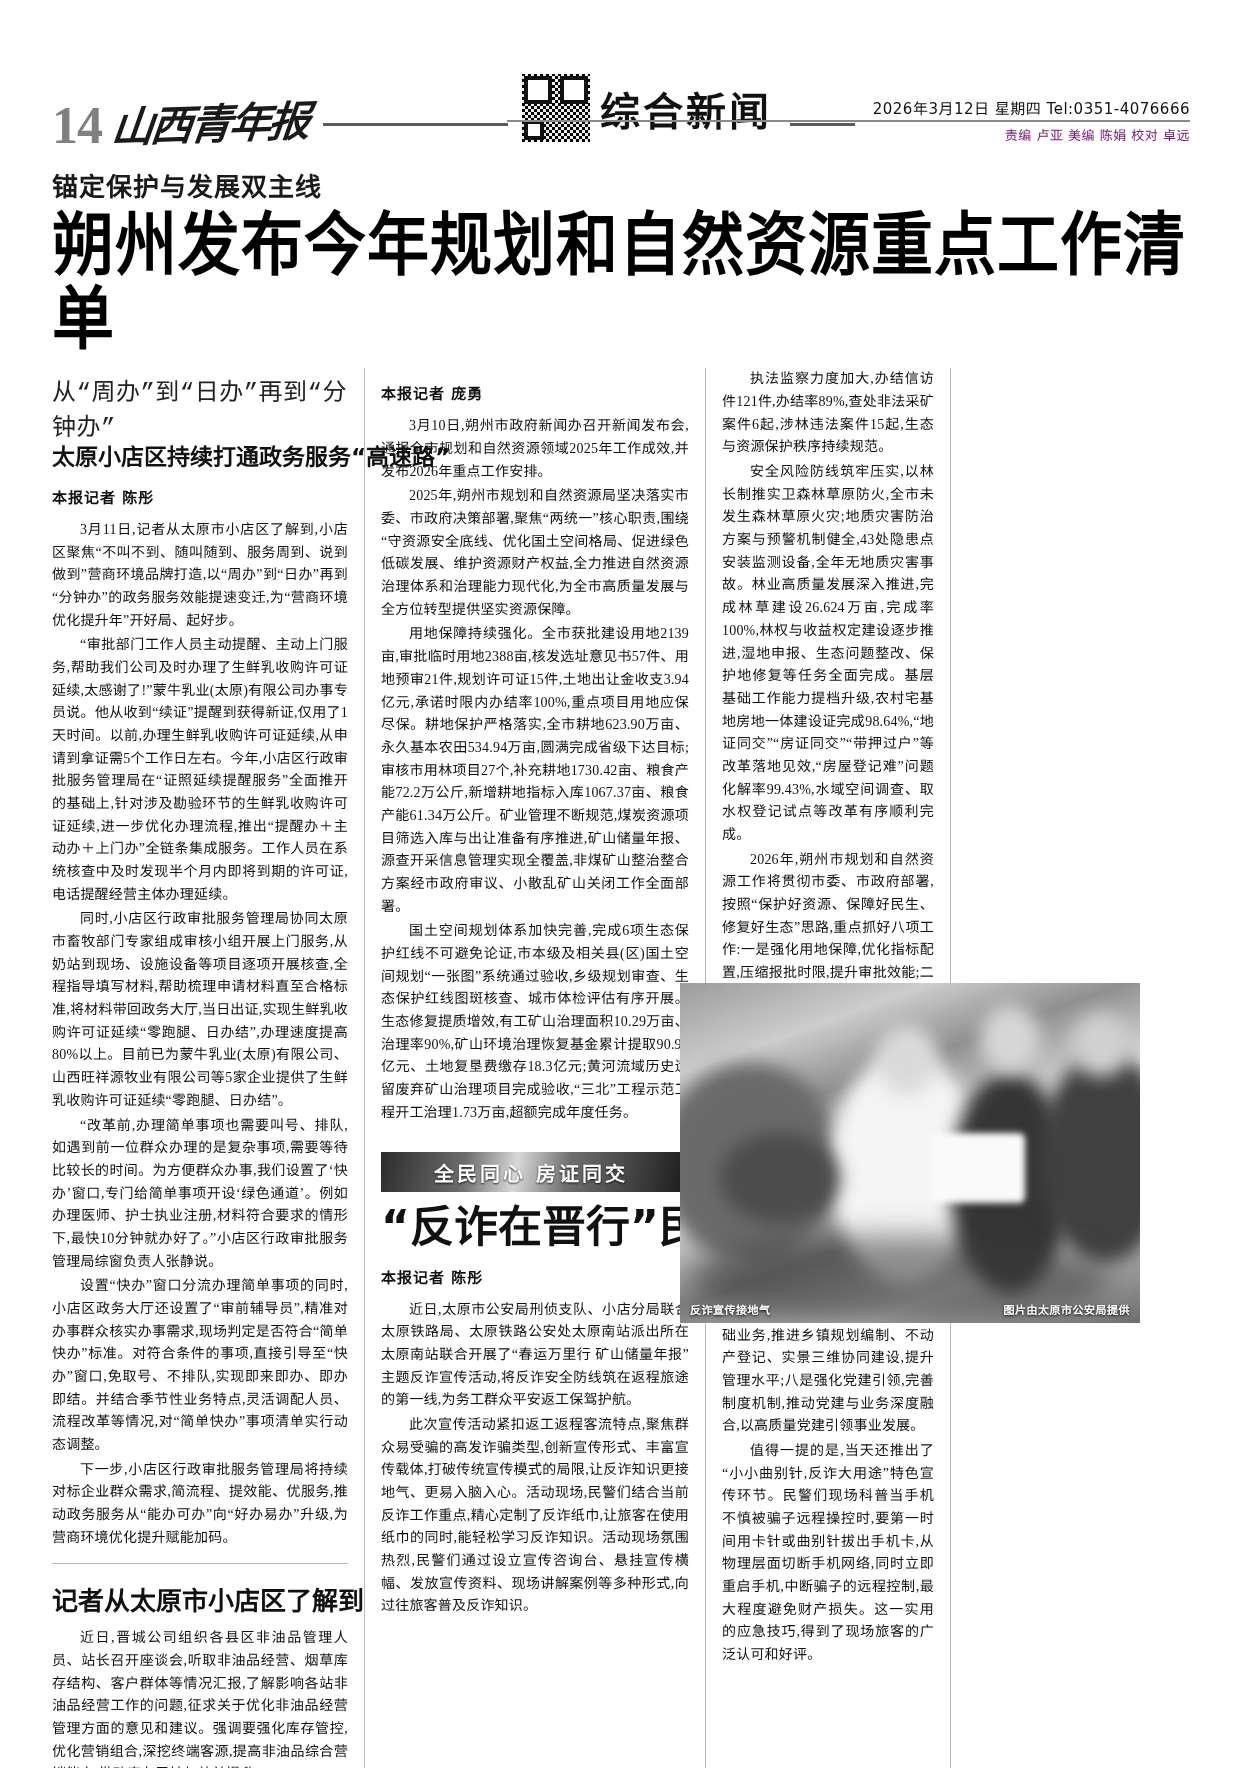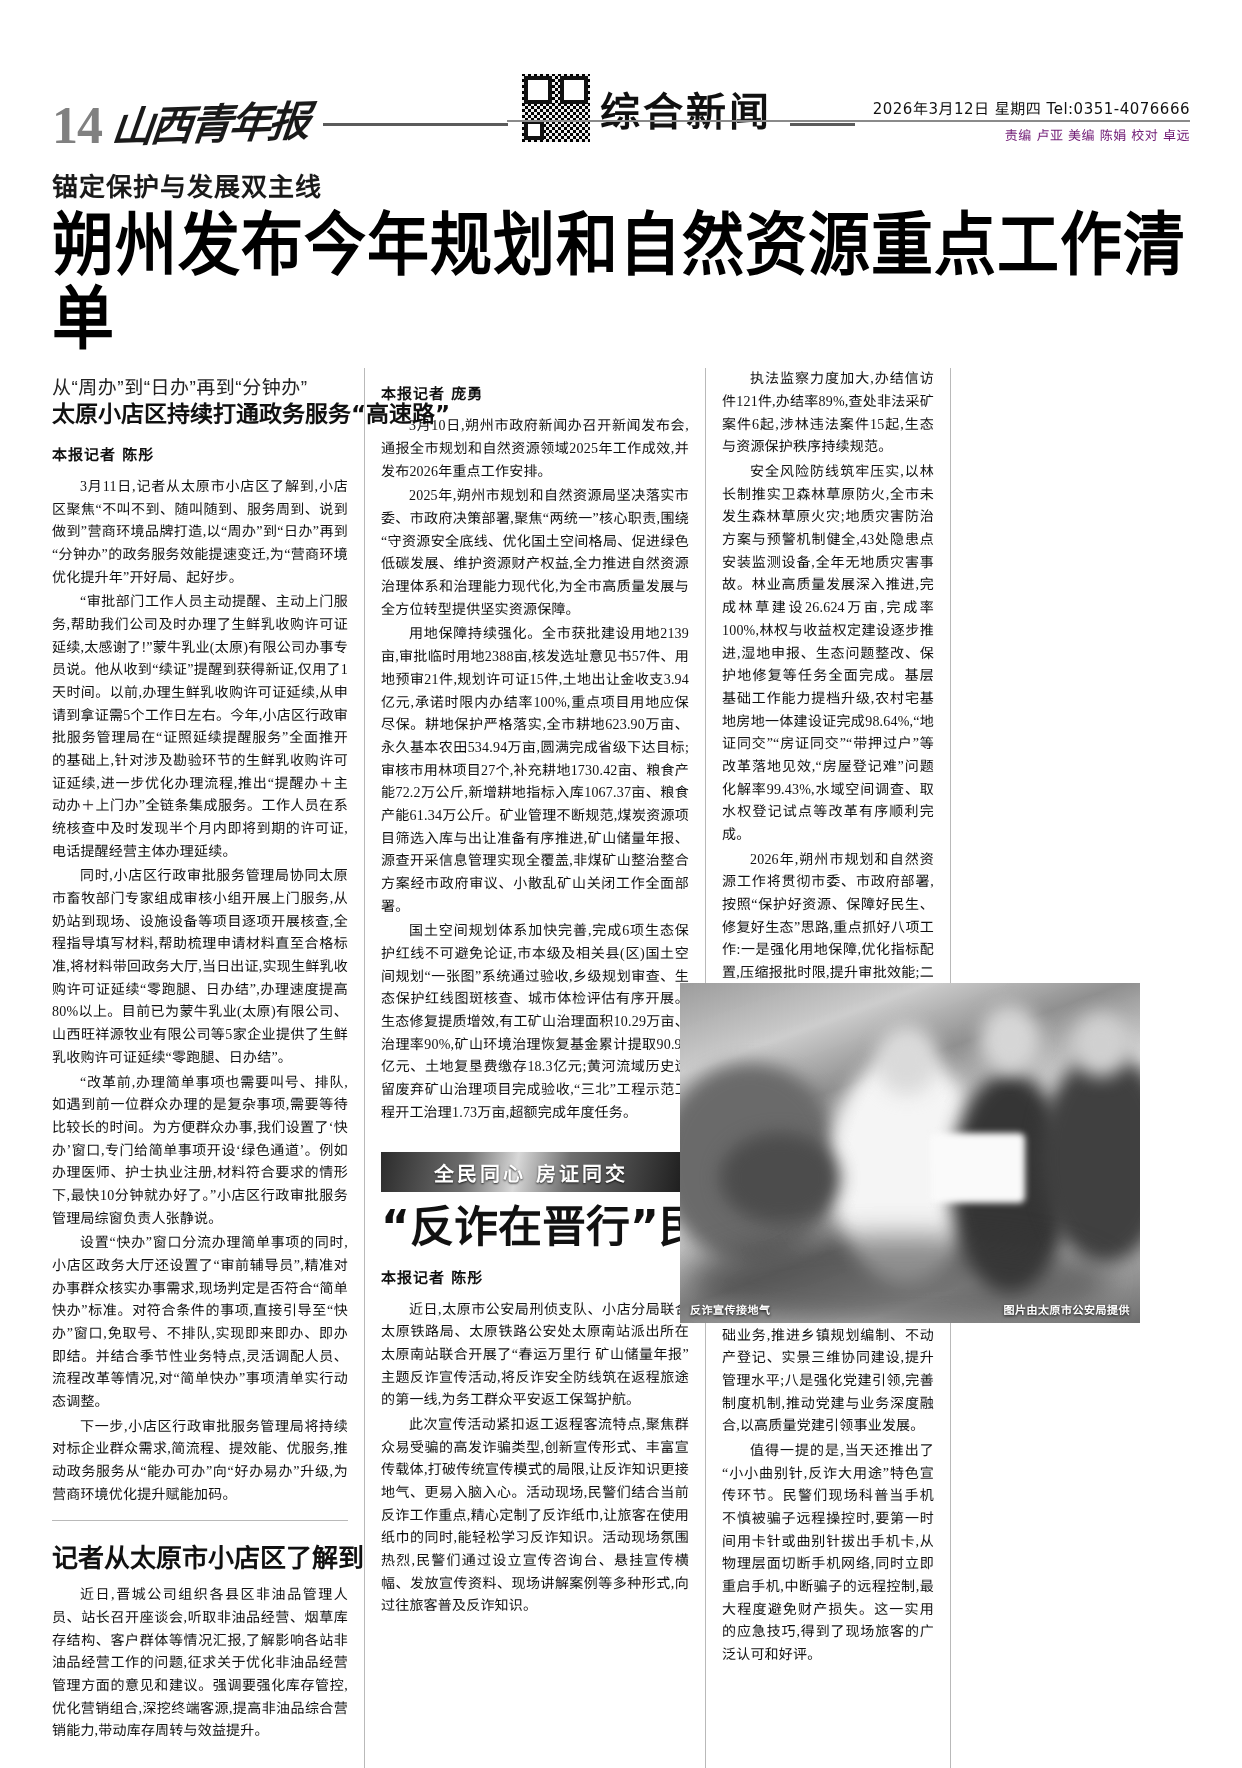--- a/index.html
+++ b/index.html
@@ -124,22 +124,22 @@
   }
   p.body {
     font-size: 14px; line-height: 1.62;
     text-align: justify; text-justify: inter-ideograph;
     text-indent: 2em; margin: 0 0 2px 0;
     font-family:Liberation Serif, serif;
     letter-spacing: .2px;
   }
 
   .sub-kicker {
-    font-size: 19px; color:#222; letter-spacing:.5px;
-    font-family:Liberation Sans, sans-serif;
+    font-size: 24px; color:#222; letter-spacing:.5px;
+    font-family:Liberation Mono, monospace;
     margin-top: 4px;
   }
   .sub-title {
     font-size: 25px; font-weight:900; letter-spacing:0px;
     font-family:"DejaVu Sans","Liberation Sans",sans-serif;
     line-height:1.2; margin: 2px 0 0 0;
     white-space:nowrap;
   }
 
   

